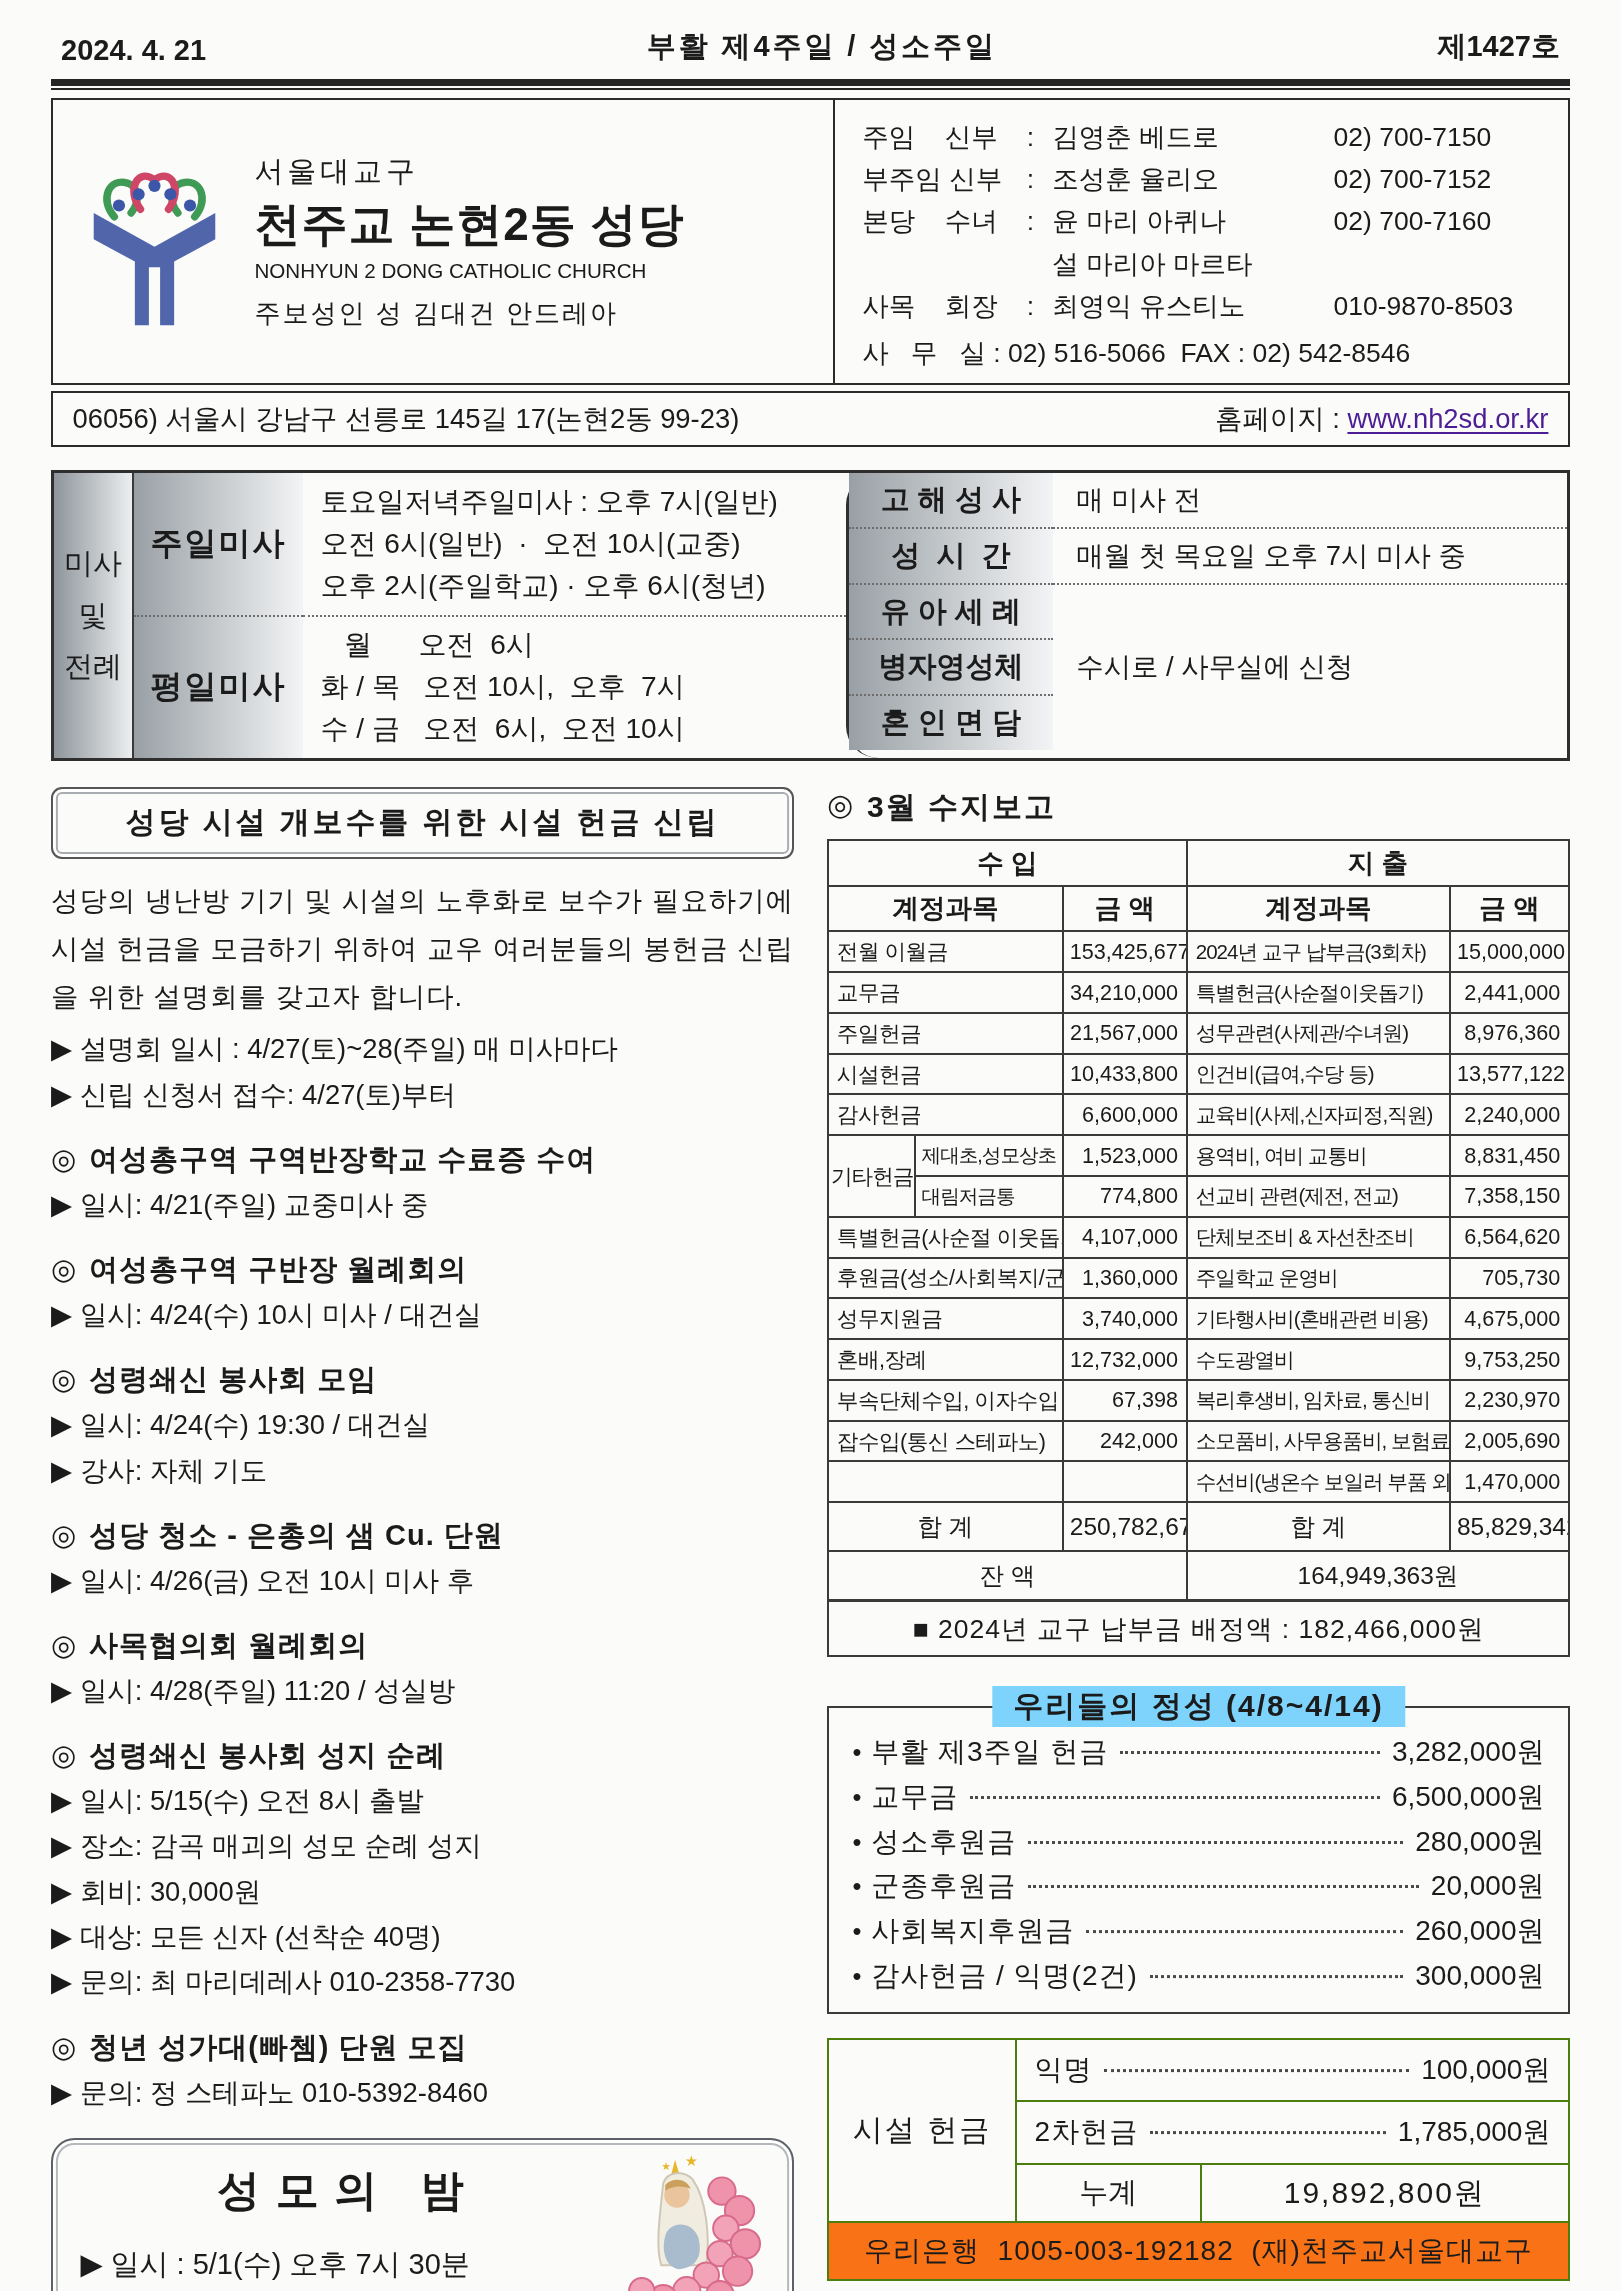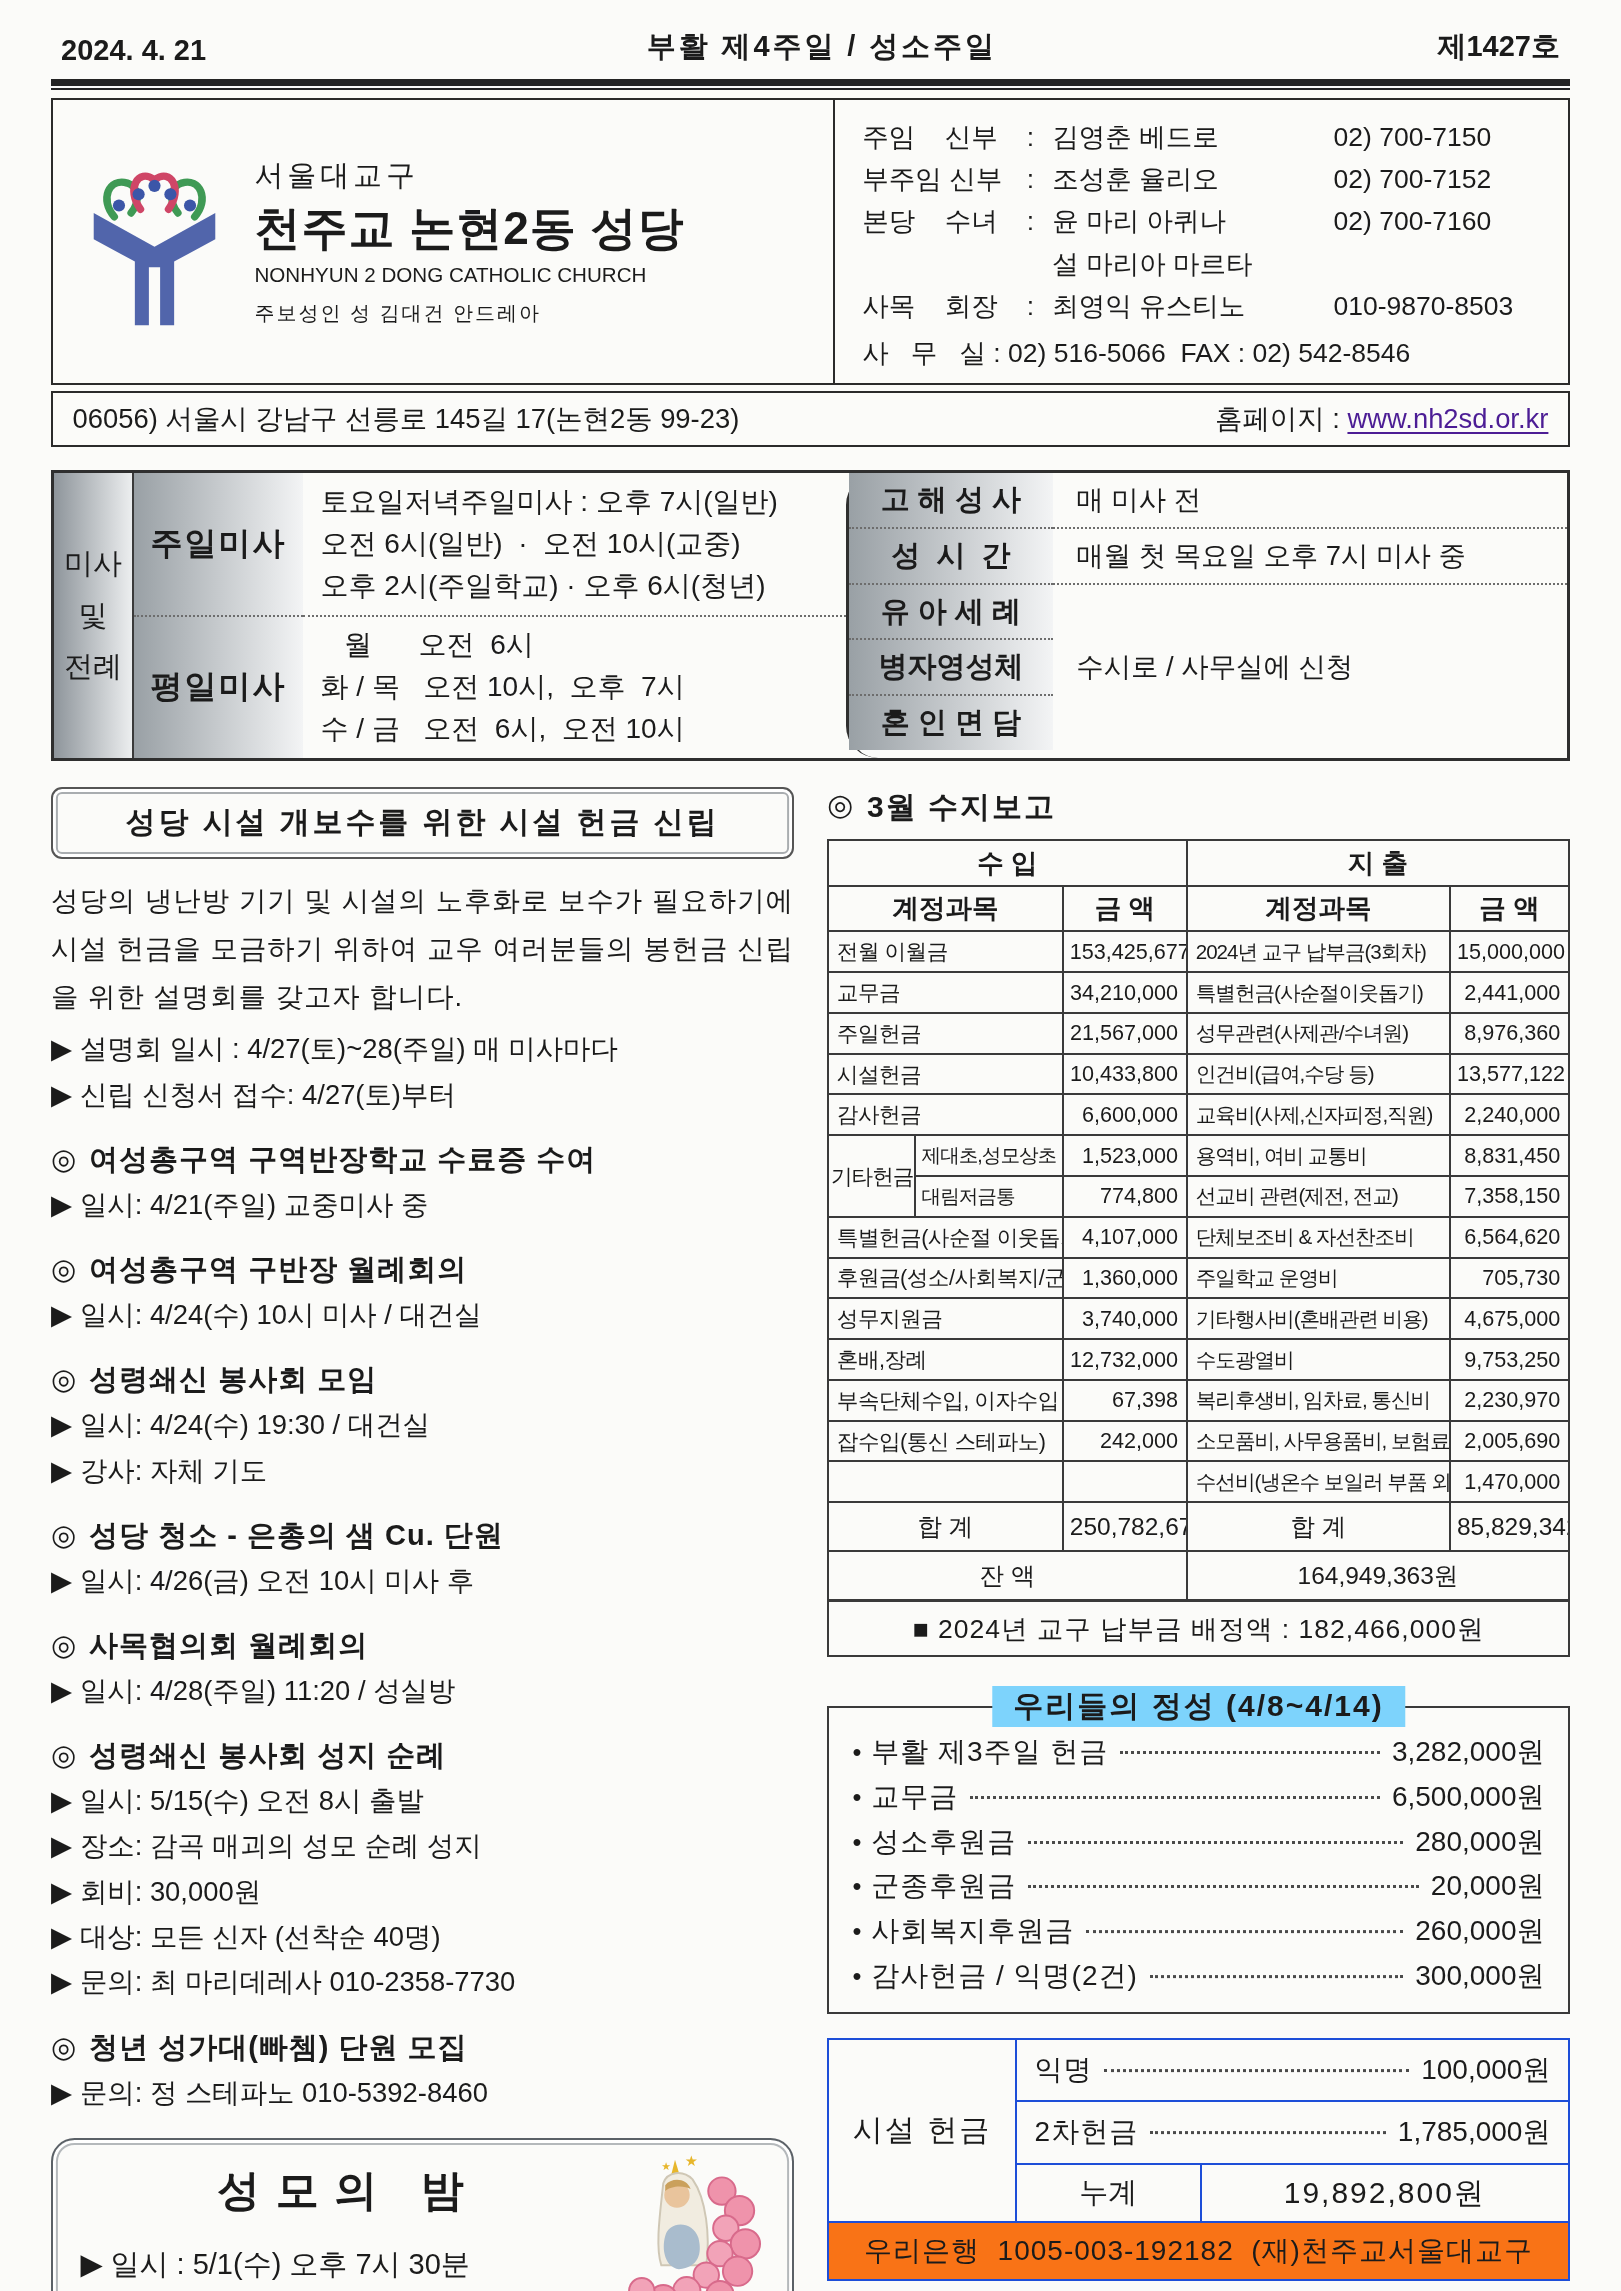--- a/index.html
+++ b/index.html
@@ -15,21 +15,21 @@
   .tr-thin{height:2px;background:#242424;margin-top:2px;}
 
   
   .header-box{margin:7.8px 51px 0;border:2.9px solid #2b2b2b;display:flex;}
   .header-left{flex:0 0 745px;display:flex;align-items:center;padding:9.8px 5.9px 9.8px 29px;}
   .logo{width:145px;height:173px;flex:none;}
   .title-block{margin-left:27.4px;}
   .diocese{font-size:29px;letter-spacing:3.9px;}
   .church{font-size:46px;font-weight:700;letter-spacing:1px;margin-top:2px;}
   .church-en{font-size:20.6px;margin-top:2.9px;}
-  .patron{font-size:20px;letter-spacing:2px;margin-top:13.7px;}
+  .patron{font-size:26px;letter-spacing:2px;margin-top:13.7px;}
   .header-right{flex:1;border-left:2.9px solid #2b2b2b;padding:15.7px 23.5px 11.8px 27.4px;display:flex;flex-direction:column;justify-content:space-between;font-size:26.5px;}
   .contact-row{display:flex;align-items:baseline;line-height:1.6;}
   .c-role{width:157px;white-space:pre;}
   .c-colon{width:33px;white-space:pre;}
   .c-name{flex:1;white-space:pre;}
   .c-phone{width:211px;white-space:nowrap;}
   .c-office{margin-top:7.8px;white-space:pre;font-size:26.5px;}
 
   
   .addr-strip{margin:5.9px 51px 0;border:2.9px solid #2b2b2b;display:flex;justify-content:space-between;align-items:center;padding:7.8px 19.6px;font-size:27.4px;}
@@ -91,21 +91,21 @@
   .devote-title{position:absolute;top:-22.5px;left:50%;transform:translateX(-50%);background:#7dd3fc;padding:0 21.6px;
                 font-size:30px;font-weight:700;letter-spacing:2px;white-space:nowrap;}
   .offer-row{display:flex;align-items:baseline;font-size:28px;line-height:1.6;}
   .dot{margin-right:9.8px;font-size:25.5px;flex:none;}
   .o-lbl{letter-spacing:1px;white-space:nowrap;}
   .leader{flex:1;border-bottom:3.9px dotted #4a4a4a;margin:0 11.8px;transform:translateY(-6.9px);min-width:27.4px;}
   .o-amt{white-space:nowrap;}
 
   
   .fac-table{width:100%;border-collapse:collapse;margin-top:23.5px;border:2.9px solid #3a3a3a;}
-  .fac-table td{border:2px solid #1d4ed8;margin-left:28px;}
+  .fac-table td{border:2px solid #4d7c0f;margin-left:28px;}
   .fac-lbl{width:184px;text-align:center;font-size:30px;letter-spacing:2px;white-space:pre;}
   .fac-entry{padding:7.8px 17.6px;}
   .fac-cum{width:167px;text-align:center;font-size:29px;padding:7.8px;}
   .fac-cumv{text-align:center;font-size:30px;letter-spacing:2px;padding:7.8px;}
   .fac-bank td{background:#f97316;text-align:center;font-size:28px;padding:8.8px;letter-spacing:1px;}
 </style>
 </head>
 <body>
 
 <div class="page">

